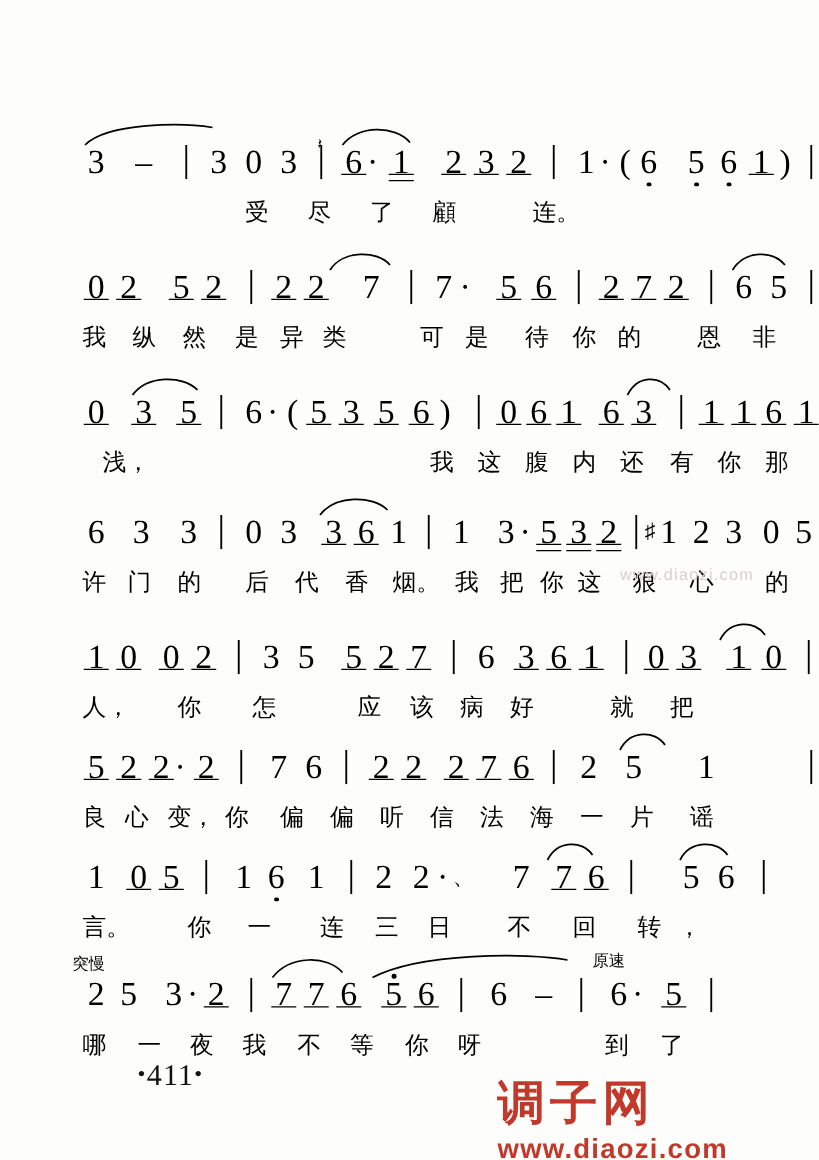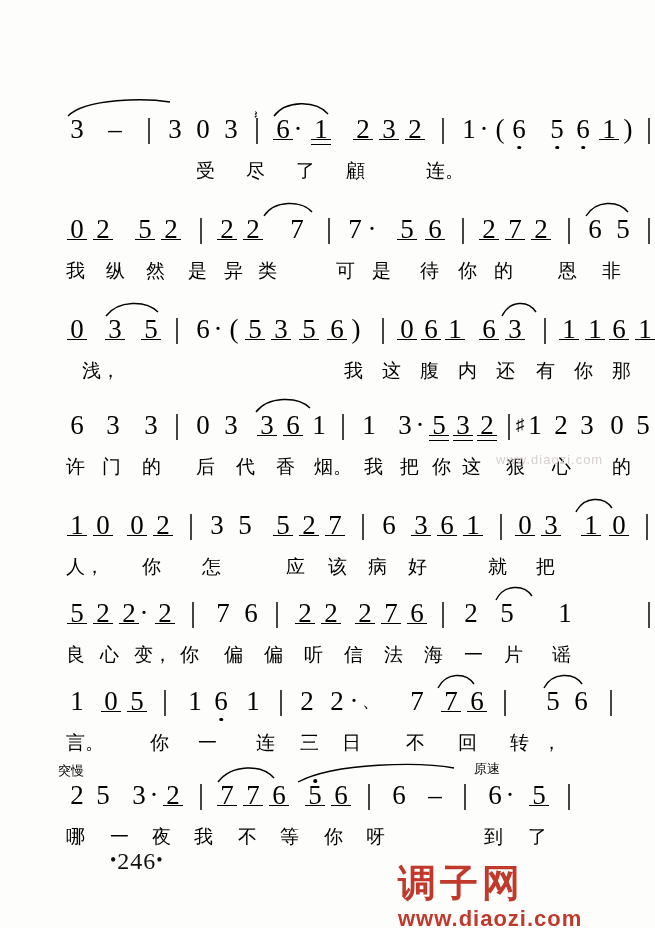--- a/index.html
+++ b/index.html
@@ -539,21 +539,21 @@
       <span class="lyr" style="left:238px;">不</span>
       <span class="lyr" style="left:280px;">等</span>
       <span class="lyr" style="left:324px;">你</span>
       <span class="lyr" style="left:366px;">呀</span>
       <span class="lyr" style="left:484px;">到</span>
       <span class="lyr" style="left:528px;">了</span>
     </div>
   </div>
 
   <div id="page-number">
-    <span class="pdot">•</span><span>246</span><span class="pdot">•</span>
+    <span class="pdot">•</span><span>411</span><span class="pdot">•</span>
   </div>
 
   <div id="faint-mark">www.diaozi.com</div>
 
   <div id="watermark">
     <div id="wm-cn">调子网</div>
     <div id="wm-url">www.diaozi.com</div>
   </div>
 
 </div>

